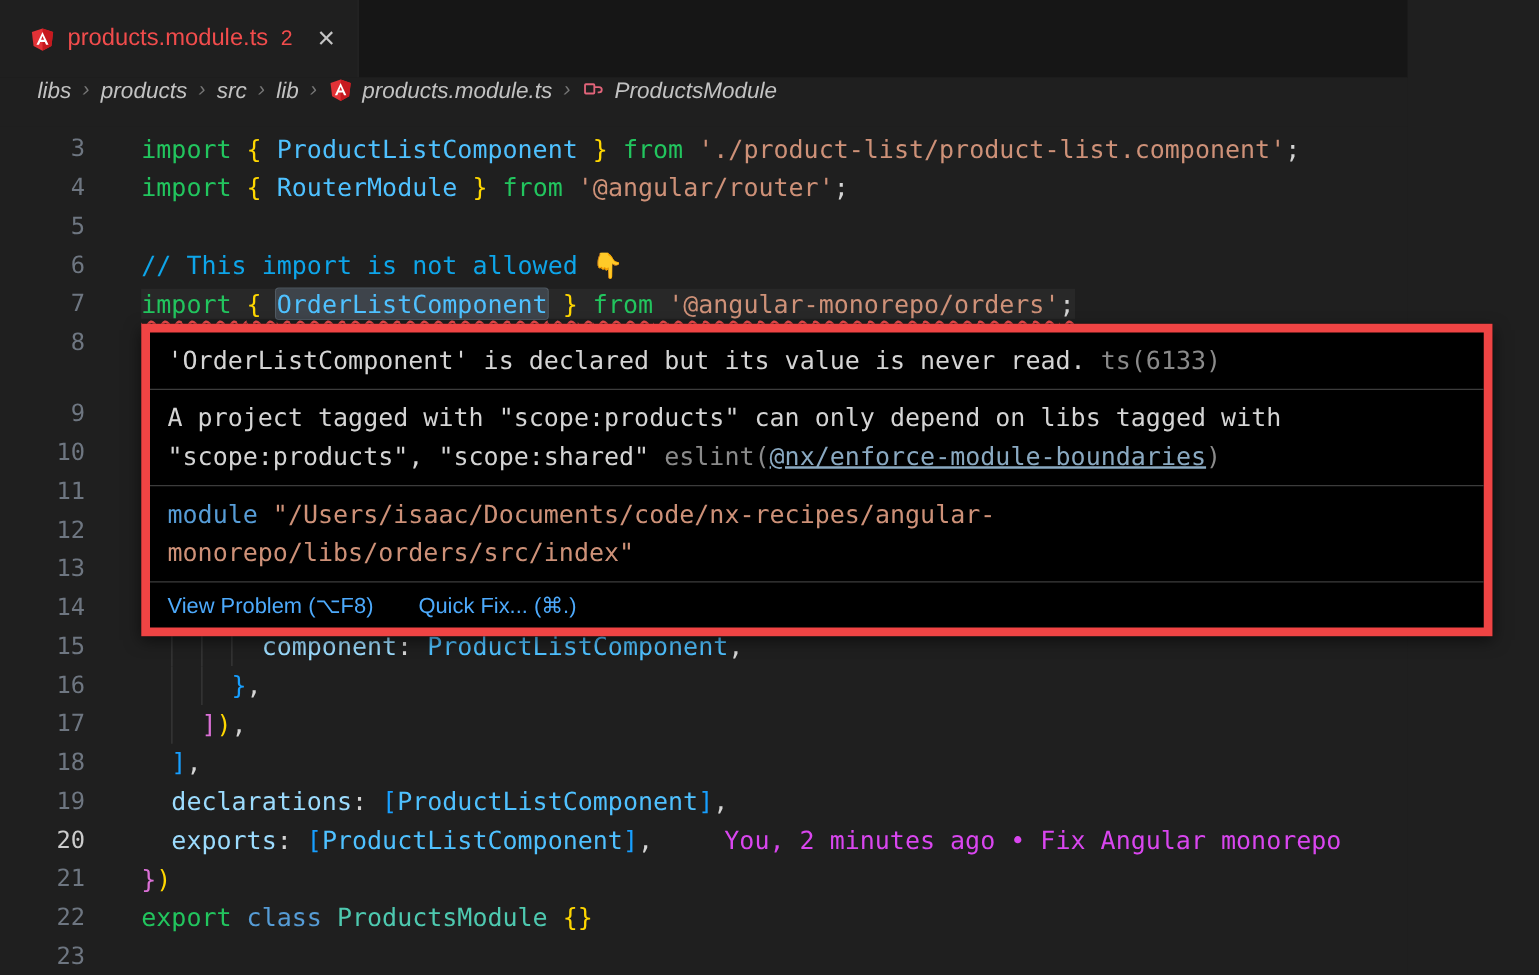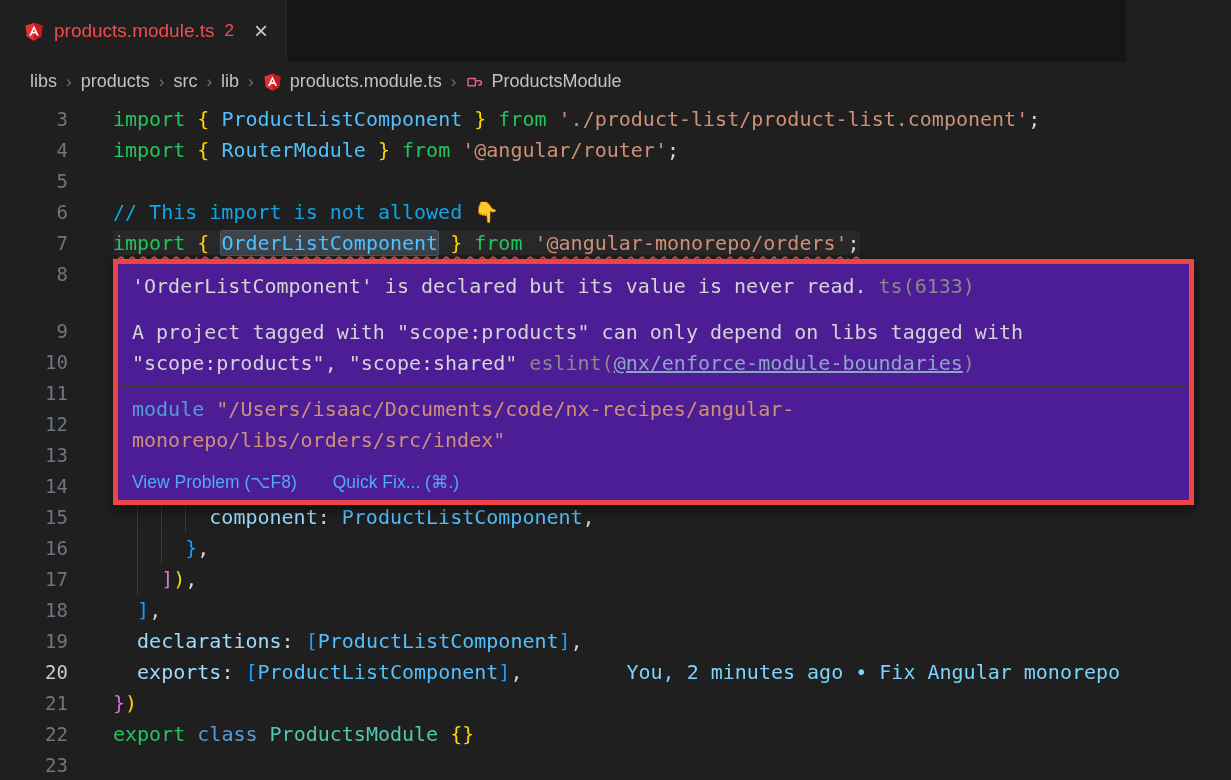--- a/index.html
+++ b/index.html
@@ -10,22 +10,22 @@
   
   .tab-bar { flex:0 0 62px; background:#161616; display:flex; align-items:stretch; }
   .tab { display:flex; align-items:center; gap:10px; padding:0 18px 0 24px;
          background:#1f1f1f; border-right:1px solid #252525; cursor:pointer; }
   .tab-icon { display:flex; align-items:center; }
   .tab-title { color:#f14c4c; font-size:19px; }
   .tab-badge { color:#f14c4c; font-size:17px; }
   .tab-close { color:#c5c5c5; font-size:24px; line-height:24px; margin-left:10px; cursor:pointer; }
 
   
-  .breadcrumb-bar { flex:0 0 39px; background:#1f1f1f; display:flex; align-items:center;
-                    padding-left:30px; gap:9px; font-size:18px; color:#c2c2c2; }
+  .breadcrumb-bar { flex:0 0 39px; background:#1f1f1f; display:flex; align-items:flex-start;
+                    padding-left:30px; gap:9px; font-size:18px; color:#c2c2c2;font-style:italic; }
   .bc-label { cursor:pointer; white-space:nowrap; }
   .bc-sep { color:#767676; font-size:17px; }
   .bc-icon { display:flex; align-items:center; margin-right:-1px; }
 
   
   .editor { position:relative; flex:1; background:#1f1f1f; padding-top:3px;
             font-family:"DejaVu Sans Mono", monospace; font-size:20px; }
   .line { display:flex; height:31px; line-height:31px; }
   .line.gap { margin-top:26px; }
   .gutter { flex:0 0 85px; width:85px; text-align:right; padding-right:17px;
@@ -47,25 +47,25 @@
   .c-b3   { color:#179FFF; }
   .c-pun  { color:#d4d4d4; }
   .c-emoji{ color:#FFD700; }
 
   .stmt.err { background:rgba(255,255,255,0.045);
               text-decoration-line:underline; text-decoration-style:wavy;
               text-decoration-color:#f14c4c; text-decoration-thickness:1.5px;
               text-underline-offset:6px; text-decoration-skip-ink:none; }
   .hl-word { background:rgba(94,110,128,0.40); box-shadow:0 0 0 1px rgba(130,150,170,0.45);
              border-radius:2px; }
-  .blame { color:#7dd3fc; margin-left:104px; }
+  .blame { color:#d946ef; margin-left:57px; }
 
   
   .hover { position:absolute; left:113px; top:158px; width:1081px; z-index:5;
-           background:#4c1d95; border:5px solid #ef4444;
+           background:#000000; border:7px solid #ef4444;
            box-shadow:0 4px 12px rgba(0,0,0,0.55); color:#d4d4d4;
            font-family:"DejaVu Sans Mono", monospace; font-size:20px; }
   .hover-section { padding:7px 14px; border-bottom:1px solid #3c3c3c; line-height:31px; }
   .hover .dim { color:#8a8a8a; }
   .hover .rule-link { color:#8aa9c1; text-decoration:underline; cursor:pointer; }
   .hover .kw { color:#569CD6; }
   .hover .str { color:#CE9178; }
   .hover-footer { padding:7px 14px; display:flex; gap:36px; line-height:22px;
                   font-family:"Liberation Sans", sans-serif; font-size:17.5px; }
   .hover-footer .action { color:#4daafc; cursor:pointer; }

